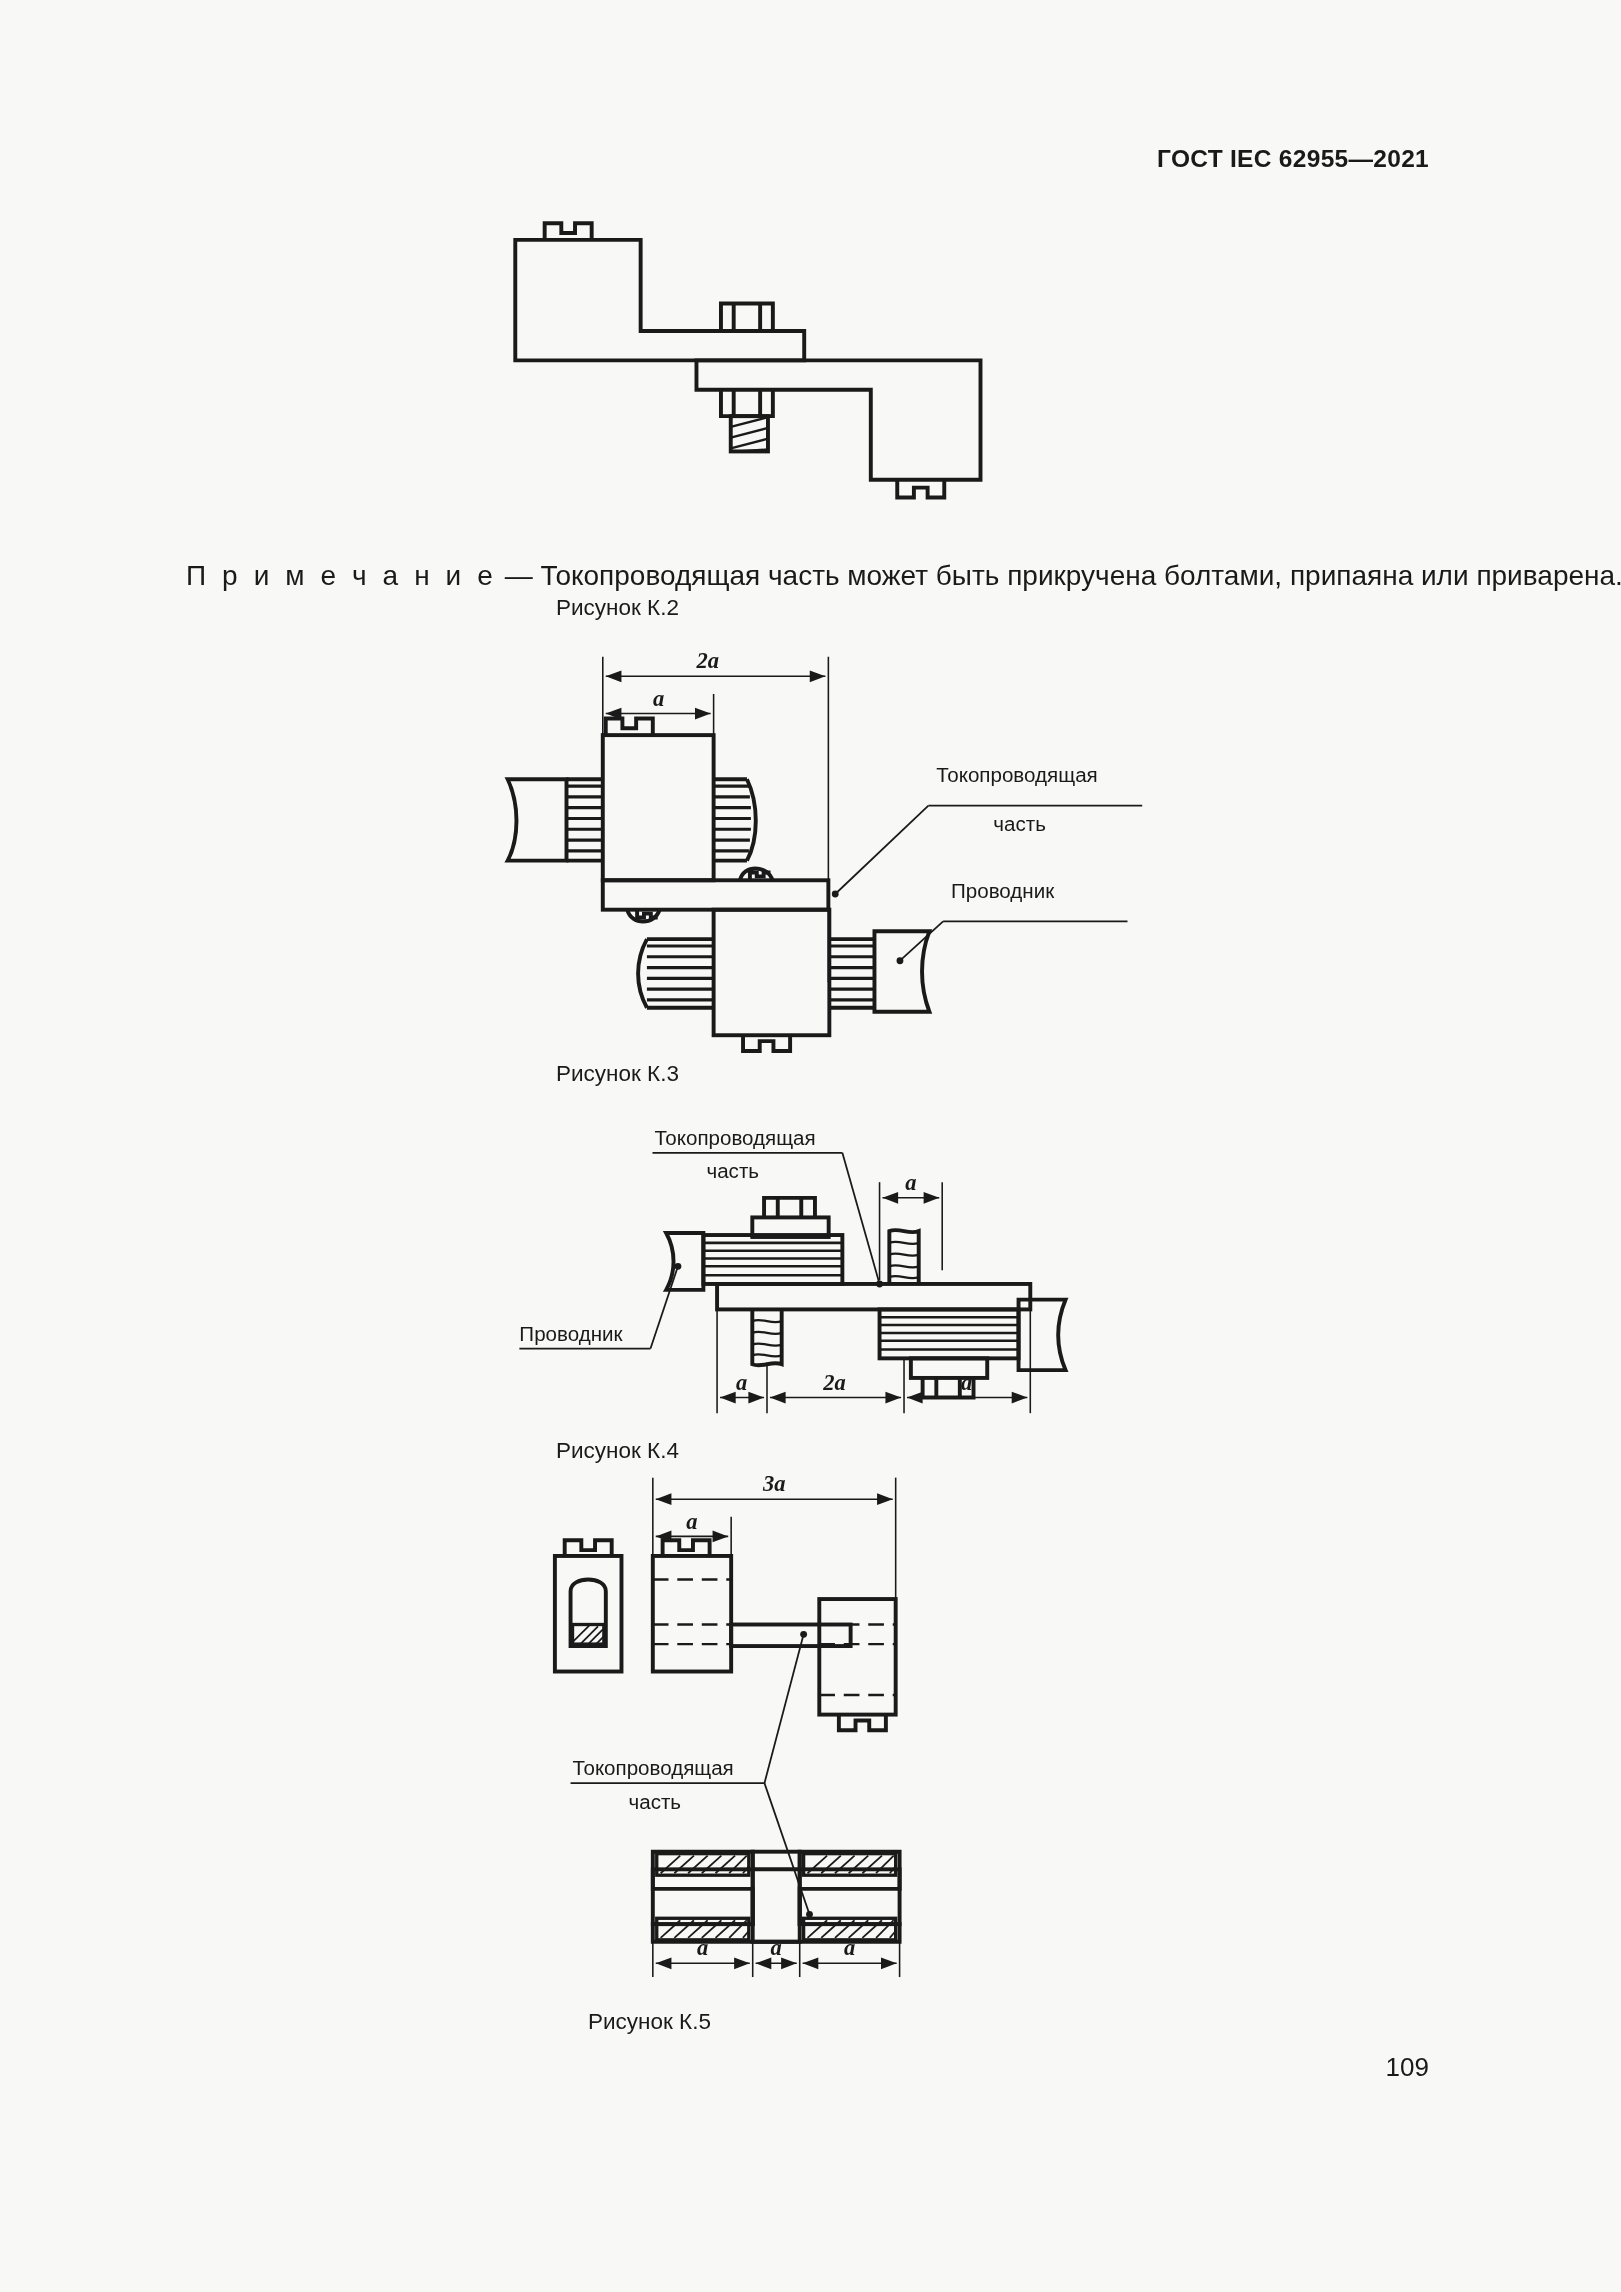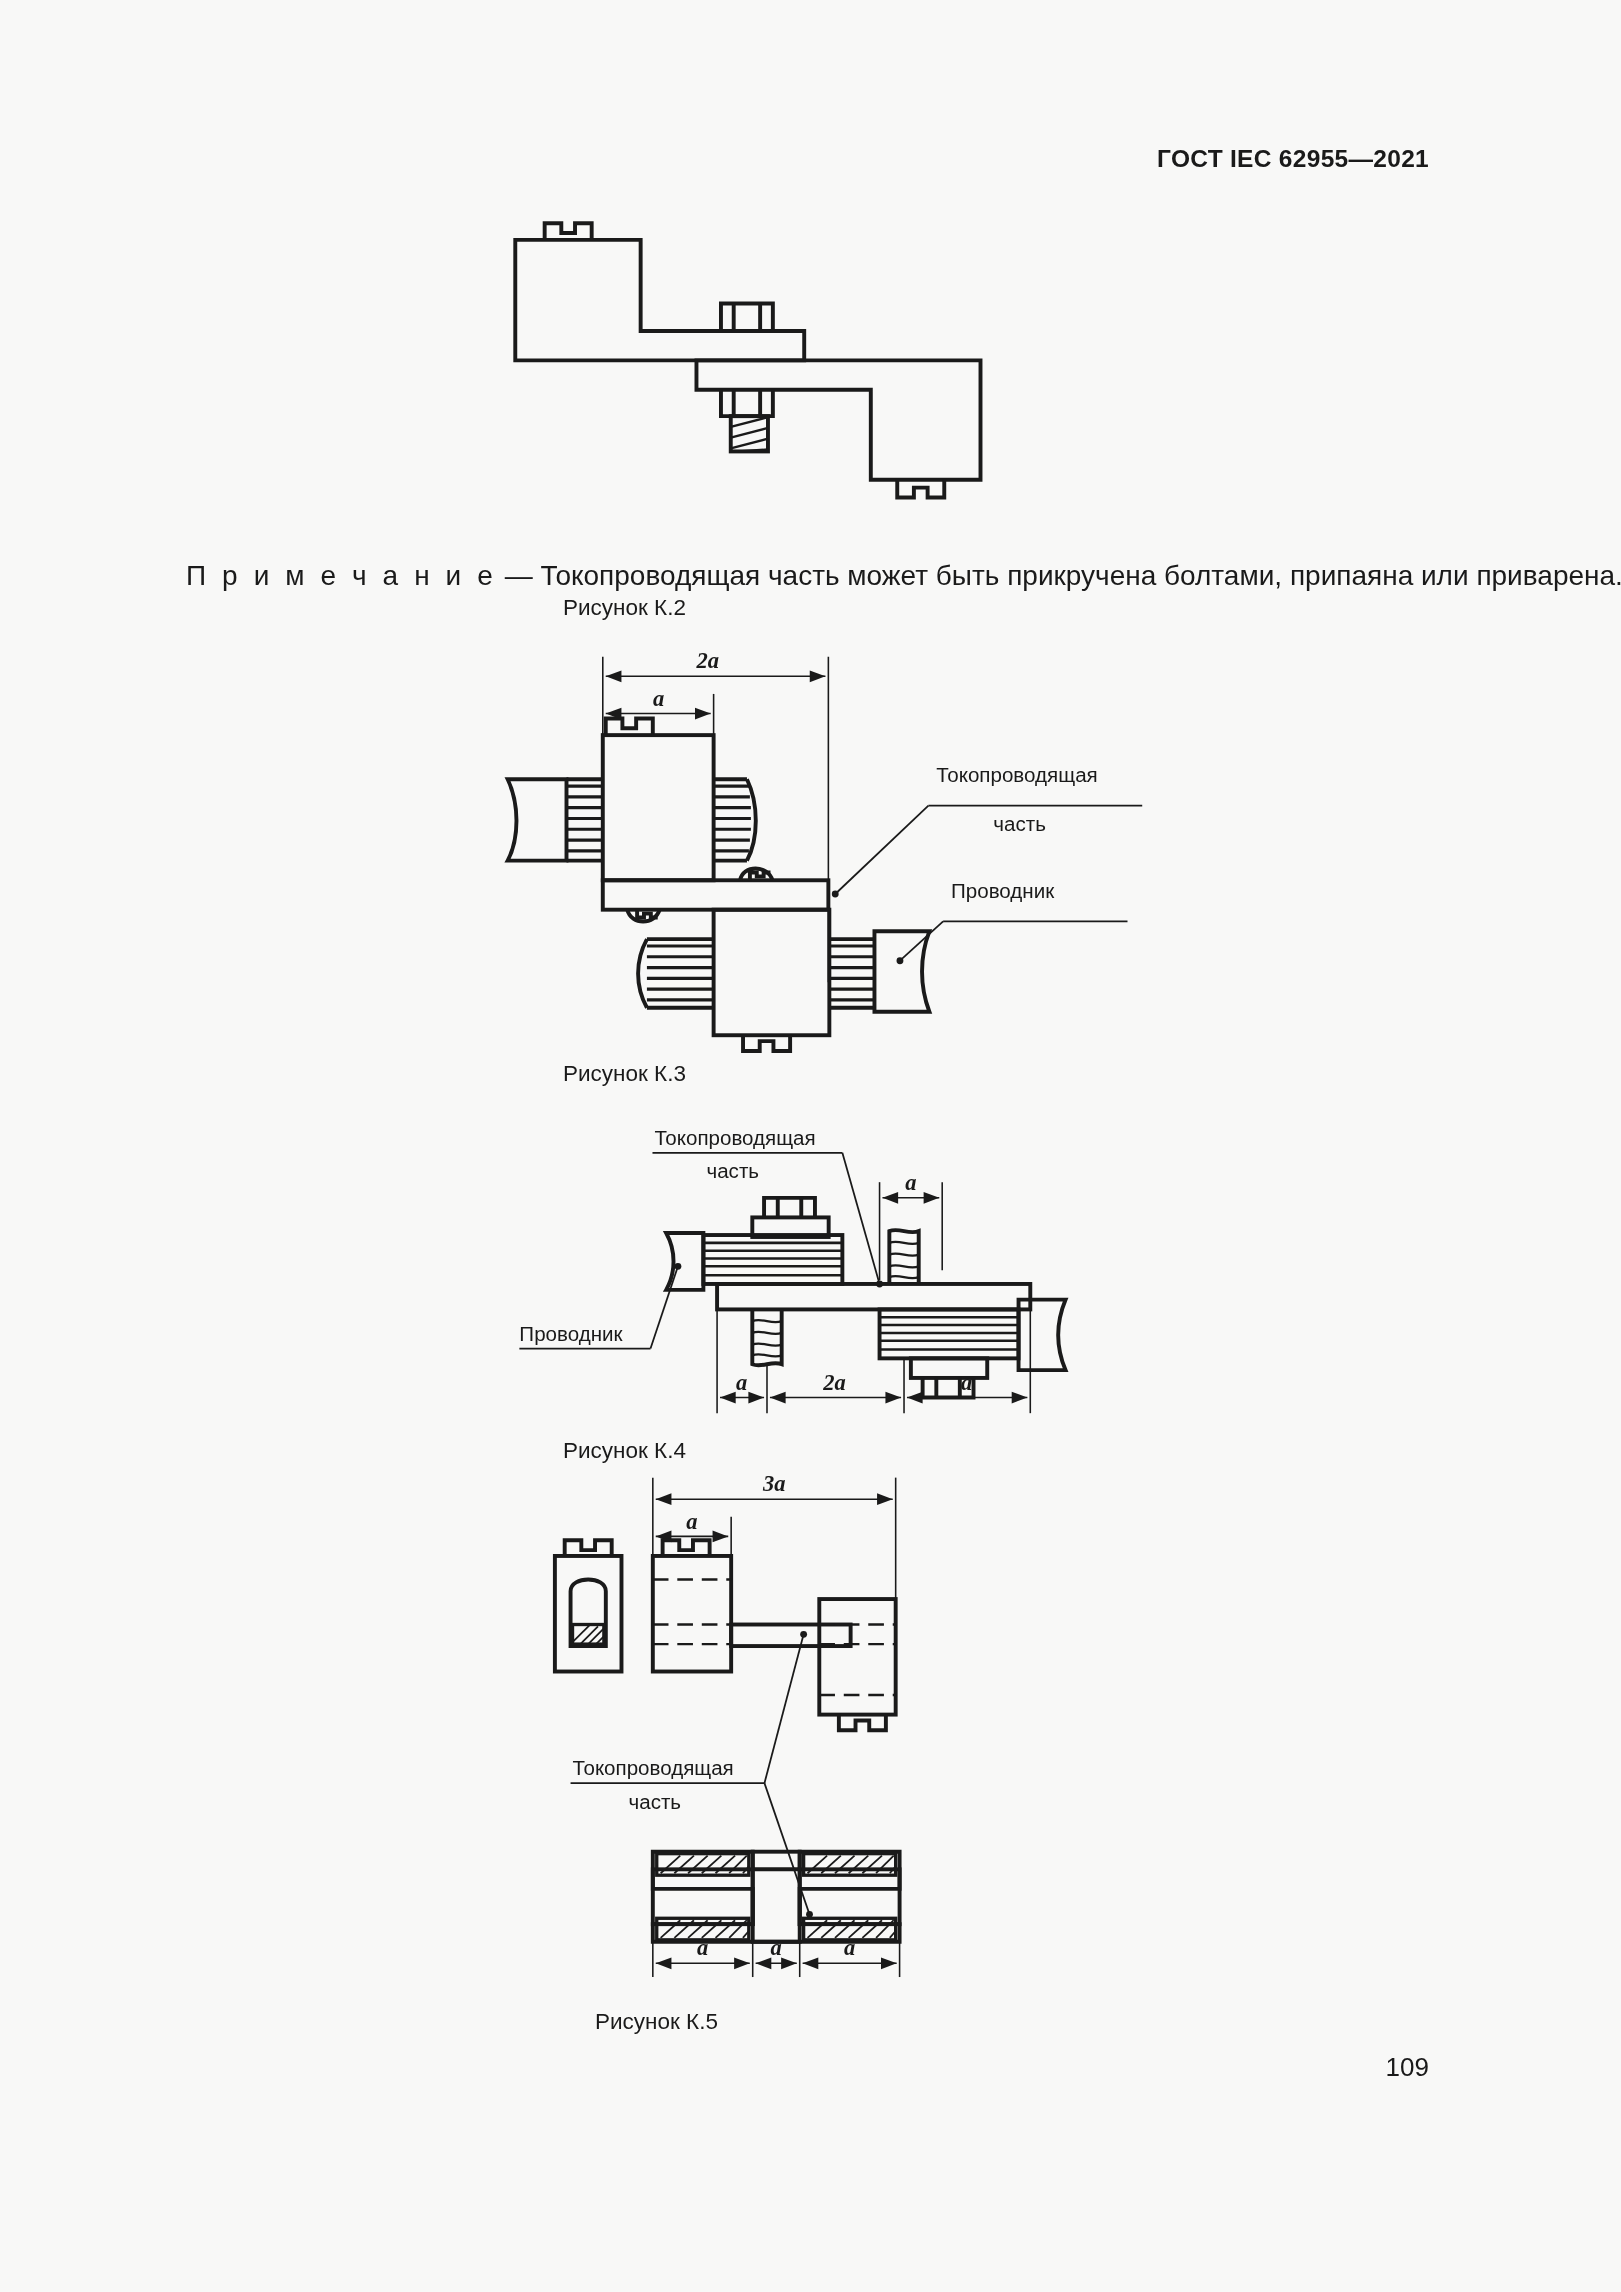--- a/index.html
+++ b/index.html
@@ -32,21 +32,20 @@
     margin-left:8px;
   }
   .note .nlabel{letter-spacing:4.1px;}
 
   
   .caption{
     position:absolute;
     font-size:22.5px;
     white-space:nowrap;
     text-align:center;
-    padding-left:7px;
   }
   .cap-k2{top:595px; left:0; width:1235px;}
   .cap-k3{top:1061px; left:0; width:1235px;}
   .cap-k4{top:1438px; left:0; width:1235px;}
   .cap-k5{top:2009px; left:0; width:1235px;margin-left:32px;}
 
   
   .page-num{
     position:absolute;
     top:2052px; right:192px;

